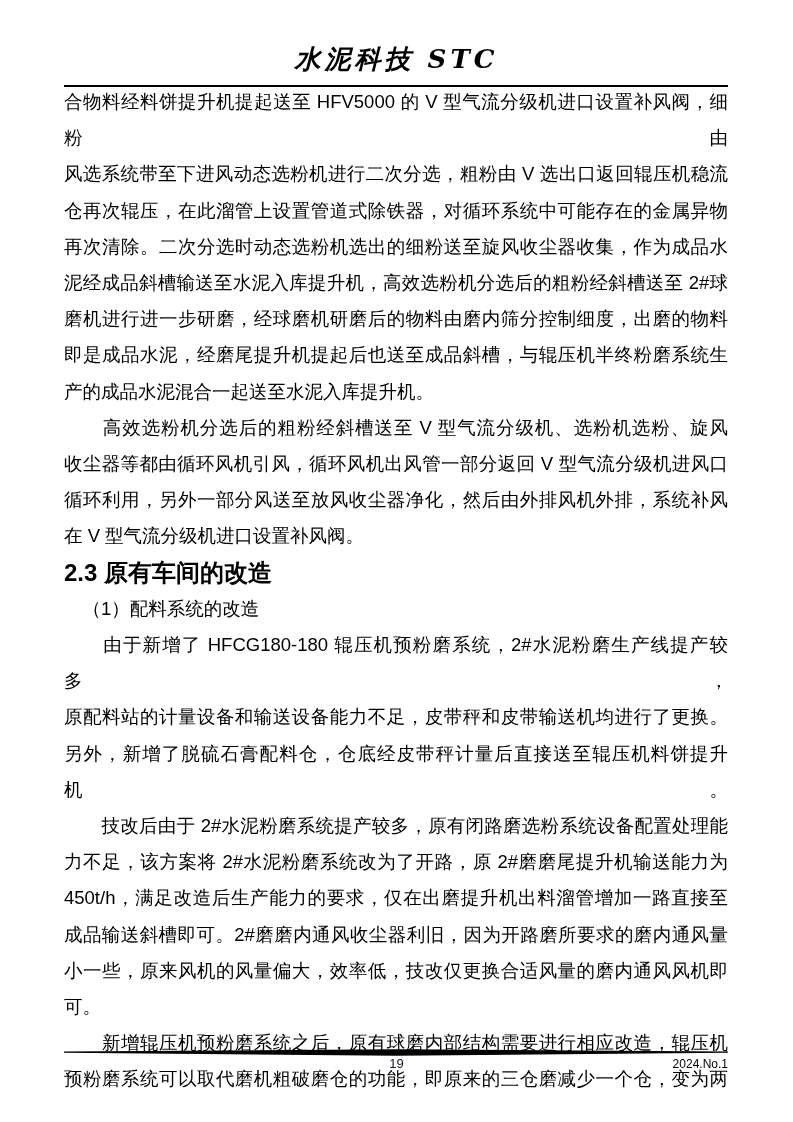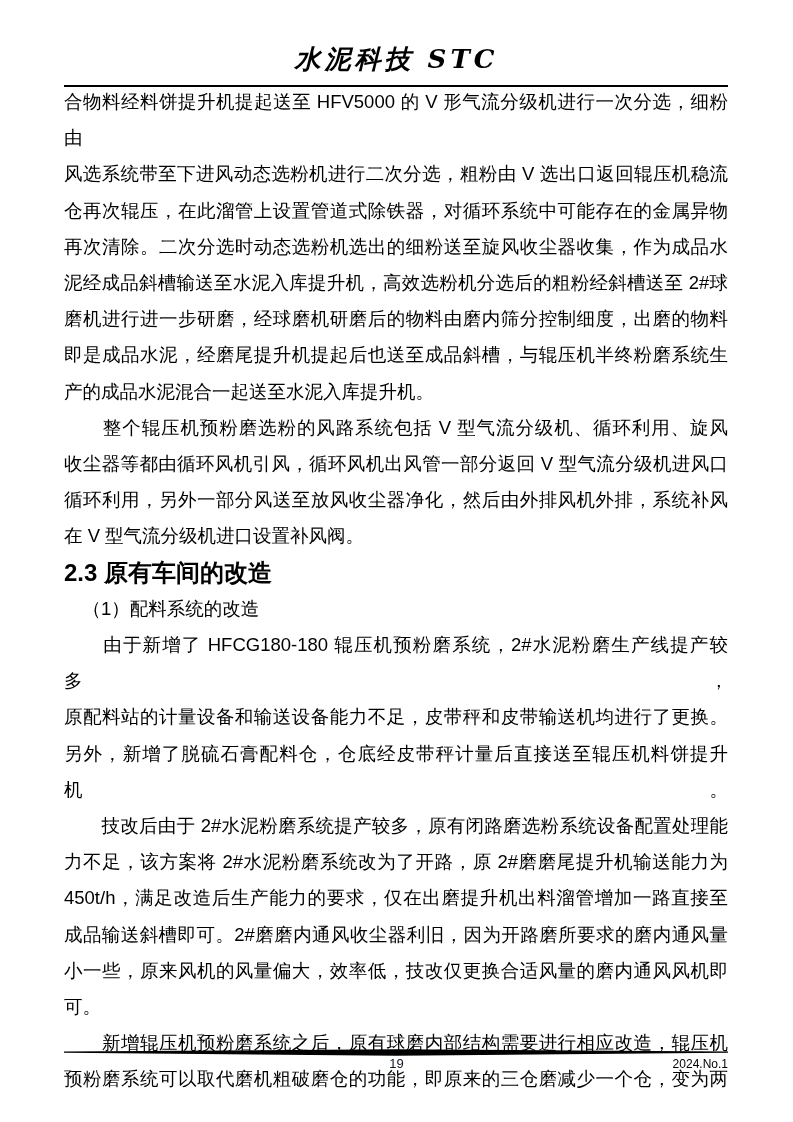--- a/index.html
+++ b/index.html
@@ -90,29 +90,29 @@
 </head>
 <body>
 
 <div class="page">
 
   <div class="journal-title">水泥科技 STC</div>
 
   <div class="header-rule"></div>
 
   <div class="body-text">
-      <div class="line j">合物料经料饼提升机提起送至 HFV5000 的 V 形气流分级机进行一次分选，细粉由</div>
+      <div class="line j">合物料经料饼提升机提起送至 HFV5000 的 V 型气流分级机进口设置补风阀，细粉由</div>
       <div class="line j">风选系统带至下进风动态选粉机进行二次分选，粗粉由 V 选出口返回辊压机稳流</div>
       <div class="line j">仓再次辊压，在此溜管上设置管道式除铁器，对循环系统中可能存在的金属异物</div>
       <div class="line j">再次清除。二次分选时动态选粉机选出的细粉送至旋风收尘器收集，作为成品水</div>
       <div class="line j">泥经成品斜槽输送至水泥入库提升机，高效选粉机分选后的粗粉经斜槽送至 2#球</div>
       <div class="line j">磨机进行进一步研磨，经球磨机研磨后的物料由磨内筛分控制细度，出磨的物料</div>
       <div class="line j">即是成品水泥，经磨尾提升机提起后也送至成品斜槽，与辊压机半终粉磨系统生</div>
       <div class="line l">产的成品水泥混合一起送至水泥入库提升机。</div>
-      <div class="line j">　　整个辊压机预粉磨选粉的风路系统包括 V 型气流分级机、循环利用、旋风</div>
+      <div class="line j">　　高效选粉机分选后的粗粉经斜槽送至 V 型气流分级机、选粉机选粉、旋风</div>
       <div class="line j">收尘器等都由循环风机引风，循环风机出风管一部分返回 V 型气流分级机进风口</div>
       <div class="line j">循环利用，另外一部分风送至放风收尘器净化，然后由外排风机外排，系统补风</div>
       <div class="line l">在 V 型气流分级机进口设置补风阀。</div>
       <div class="line h">2.3 原有车间的改造</div>
       <div class="line l">　（1）配料系统的改造</div>
       <div class="line j">　　由于新增了 HFCG180-180 辊压机预粉磨系统，2#水泥粉磨生产线提产较多，</div>
       <div class="line j">原配料站的计量设备和输送设备能力不足，皮带秤和皮带输送机均进行了更换。</div>
       <div class="line j">另外，新增了脱硫石膏配料仓，仓底经皮带秤计量后直接送至辊压机料饼提升机。</div>
       <div class="line j">　　技改后由于 2#水泥粉磨系统提产较多，原有闭路磨选粉系统设备配置处理能</div>
       <div class="line j">力不足，该方案将 2#水泥粉磨系统改为了开路，原 2#磨磨尾提升机输送能力为</div>

